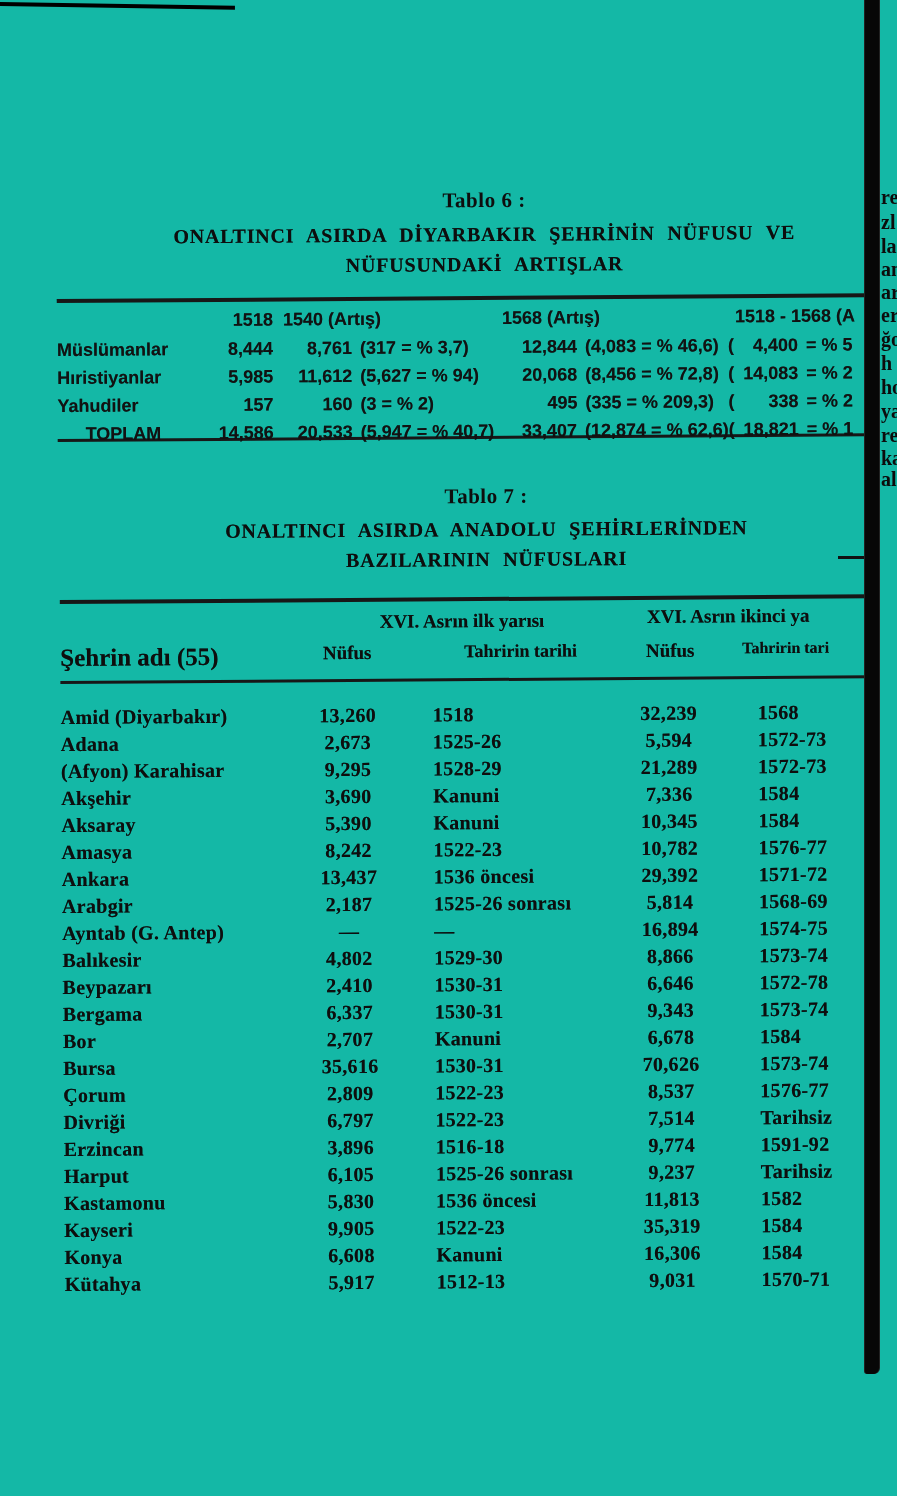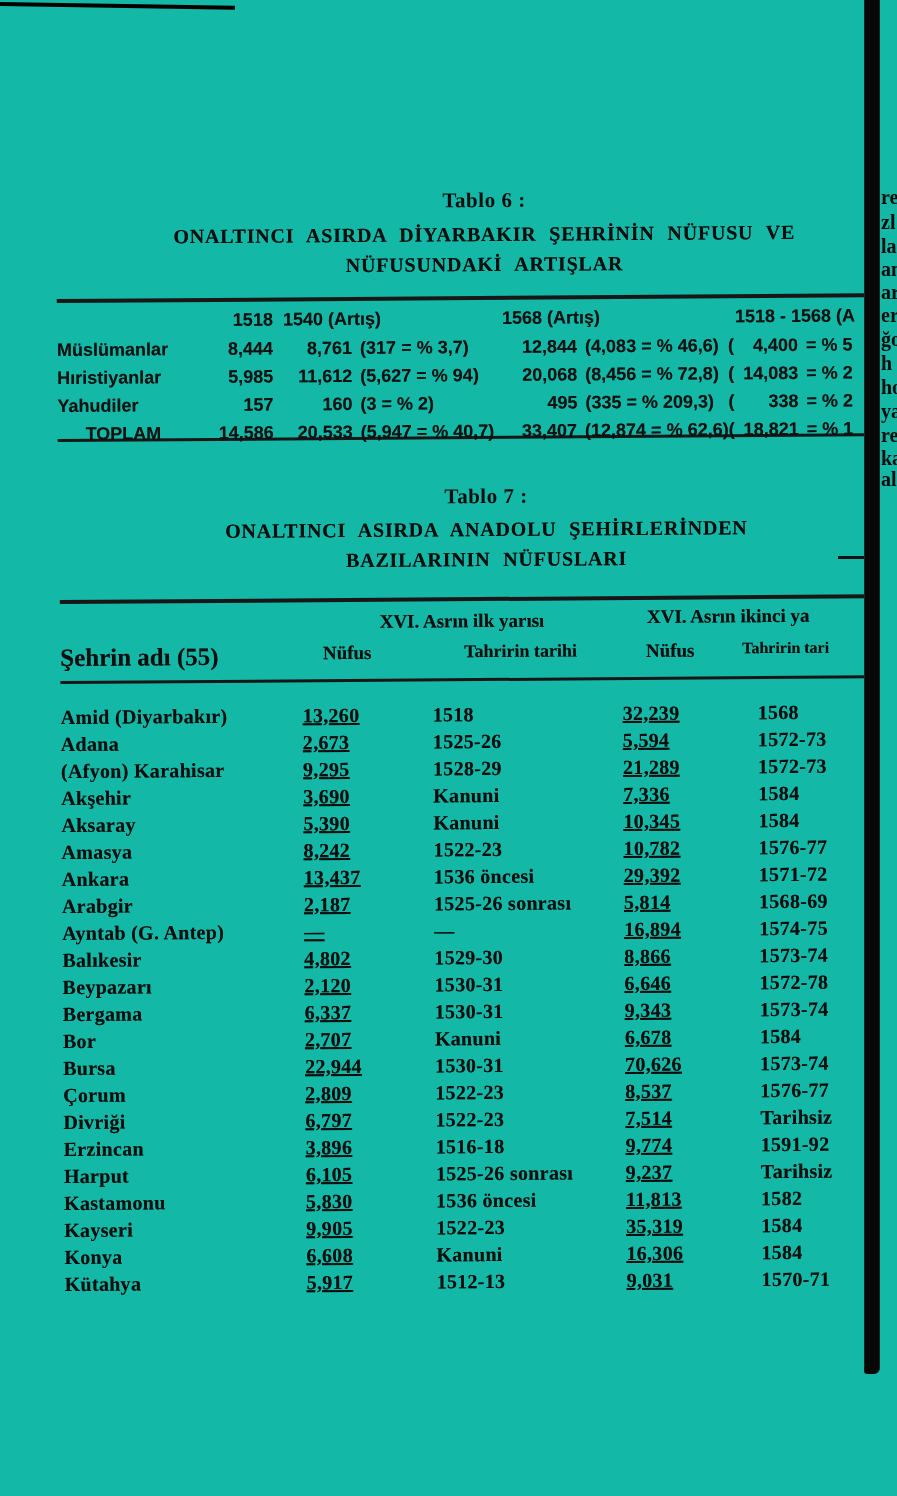--- a/index.html
+++ b/index.html
@@ -61,21 +61,21 @@
   .t7 .hgroup2{position:absolute;left:587px;top:10px;width:300px;font-size:19px;white-space:nowrap;}
   .t7 .hsehir{position:absolute;left:0;top:44px;font-size:25px;}
   .t7 .hnufus1{position:absolute;left:242px;top:44px;width:90px;text-align:center;font-size:19px;}
   .t7 .htarih1{position:absolute;left:372px;top:44px;font-size:18px;margin-left:32px;}
   .t7 .hnufus2{position:absolute;left:564px;top:44px;width:92px;text-align:center;font-size:19px;}
   .t7 .htarih2{position:absolute;left:682px;top:44px;font-size:16px;white-space:nowrap;}
   .t7 .rows{position:absolute;left:0;top:104px;width:839px;}
   .t7row{display:grid;grid-template-columns:242px 90px 230px 92px 185px;height:27px;line-height:27px;
     font-size:20px;letter-spacing:0.3px;}
   .t7row .cell{white-space:nowrap;}
-  .t7row .n1,.t7row .n2{text-align:left;text-decoration:underline;}
+  .t7row .n1,.t7row .n2{text-align:center;}
   .t7row .t1{padding-left:40px;}
   .t7row .t2{padding-left:43px;}
 </style>
 </head>
 <body>
 
 <div class="page">
 
   <div class="topline"></div>
 
@@ -252,42 +252,42 @@
           </div>
         <div class="t7row">
             <div class="cell city">Balıkesir</div>
             <div class="cell n1">4,802</div>
             <div class="cell t1">1529-30</div>
             <div class="cell n2">8,866</div>
             <div class="cell t2">1573-74</div>
           </div>
         <div class="t7row">
             <div class="cell city">Beypazarı</div>
-            <div class="cell n1">2,120</div>
+            <div class="cell n1">2,410</div>
             <div class="cell t1">1530-31</div>
             <div class="cell n2">6,646</div>
             <div class="cell t2">1572-78</div>
           </div>
         <div class="t7row">
             <div class="cell city">Bergama</div>
             <div class="cell n1">6,337</div>
             <div class="cell t1">1530-31</div>
             <div class="cell n2">9,343</div>
             <div class="cell t2">1573-74</div>
           </div>
         <div class="t7row">
             <div class="cell city">Bor</div>
             <div class="cell n1">2,707</div>
             <div class="cell t1">Kanuni</div>
             <div class="cell n2">6,678</div>
             <div class="cell t2">1584</div>
           </div>
         <div class="t7row">
             <div class="cell city">Bursa</div>
-            <div class="cell n1">22,944</div>
+            <div class="cell n1">35,616</div>
             <div class="cell t1">1530-31</div>
             <div class="cell n2">70,626</div>
             <div class="cell t2">1573-74</div>
           </div>
         <div class="t7row">
             <div class="cell city">Çorum</div>
             <div class="cell n1">2,809</div>
             <div class="cell t1">1522-23</div>
             <div class="cell n2">8,537</div>
             <div class="cell t2">1576-77</div>

